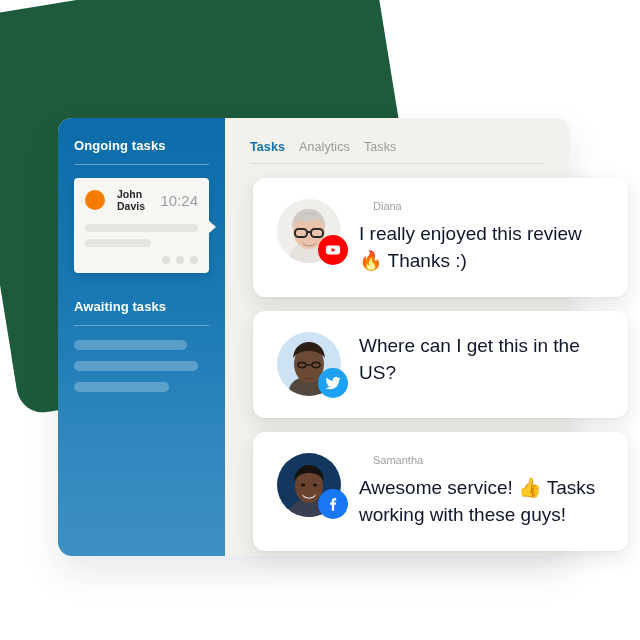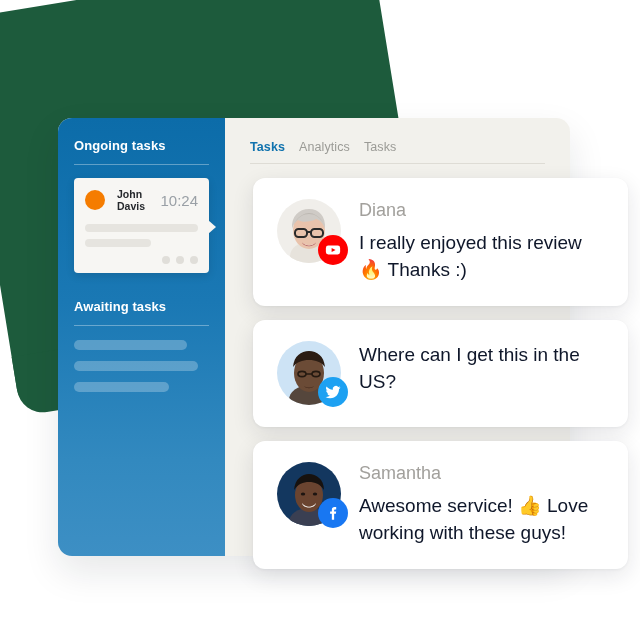--- a/index.html
+++ b/index.html
@@ -218,23 +218,24 @@
     right: -7px;
     bottom: -2px;
     width: 30px; height: 30px;
     border-radius: 50%;
     display: flex;
     align-items: center;
     justify-content: center;
   }
   .msg-body { padding-top: 1px; }
   .msg-author {
-    font-size: 18px;
+    font-size: 11px;
     color: #a2a09c;
     margin-bottom: 9px;
+    margin-left: 14px;
   }
   .msg-text {
     font-size: 19px;
     color: #0f172a;
     line-height: 1.42;
     max-width: 238px;
   }
 </style>
 </head>
 <body>
@@ -350,18 +351,18 @@
               <path d="M25 41c4 5 10 5 14 0-1 6-13 6-14 0z" fill="#ffffff"></path>
             </svg></div>
           <div class="badge" style="background: rgb(24, 119, 242);">
             <svg width="19" height="19" viewBox="0 0 24 24">
               <path fill="#ffffff" d="M15.4 8.2h-1.8c-.5 0-.8.3-.8.9v1.6h2.6l-.4 2.8h-2.2V21h-2.9v-7.5H7.7v-2.8h2.2V8.6c0-2.2 1.3-3.5 3.4-3.5.9 0 1.8.1 2.1.1z"></path>
             </svg>
           </div>
         </div>
         <div class="msg-body">
           <div class="msg-author">Samantha</div>
-          <div class="msg-text">Awesome service! 👍 Love working with these guys!</div>
+          <div class="msg-text">Awesome service! 👍 Tasks working with these guys!</div>
         </div>
       </div>
     </div>
 
 </div>
 
 </body></html>

